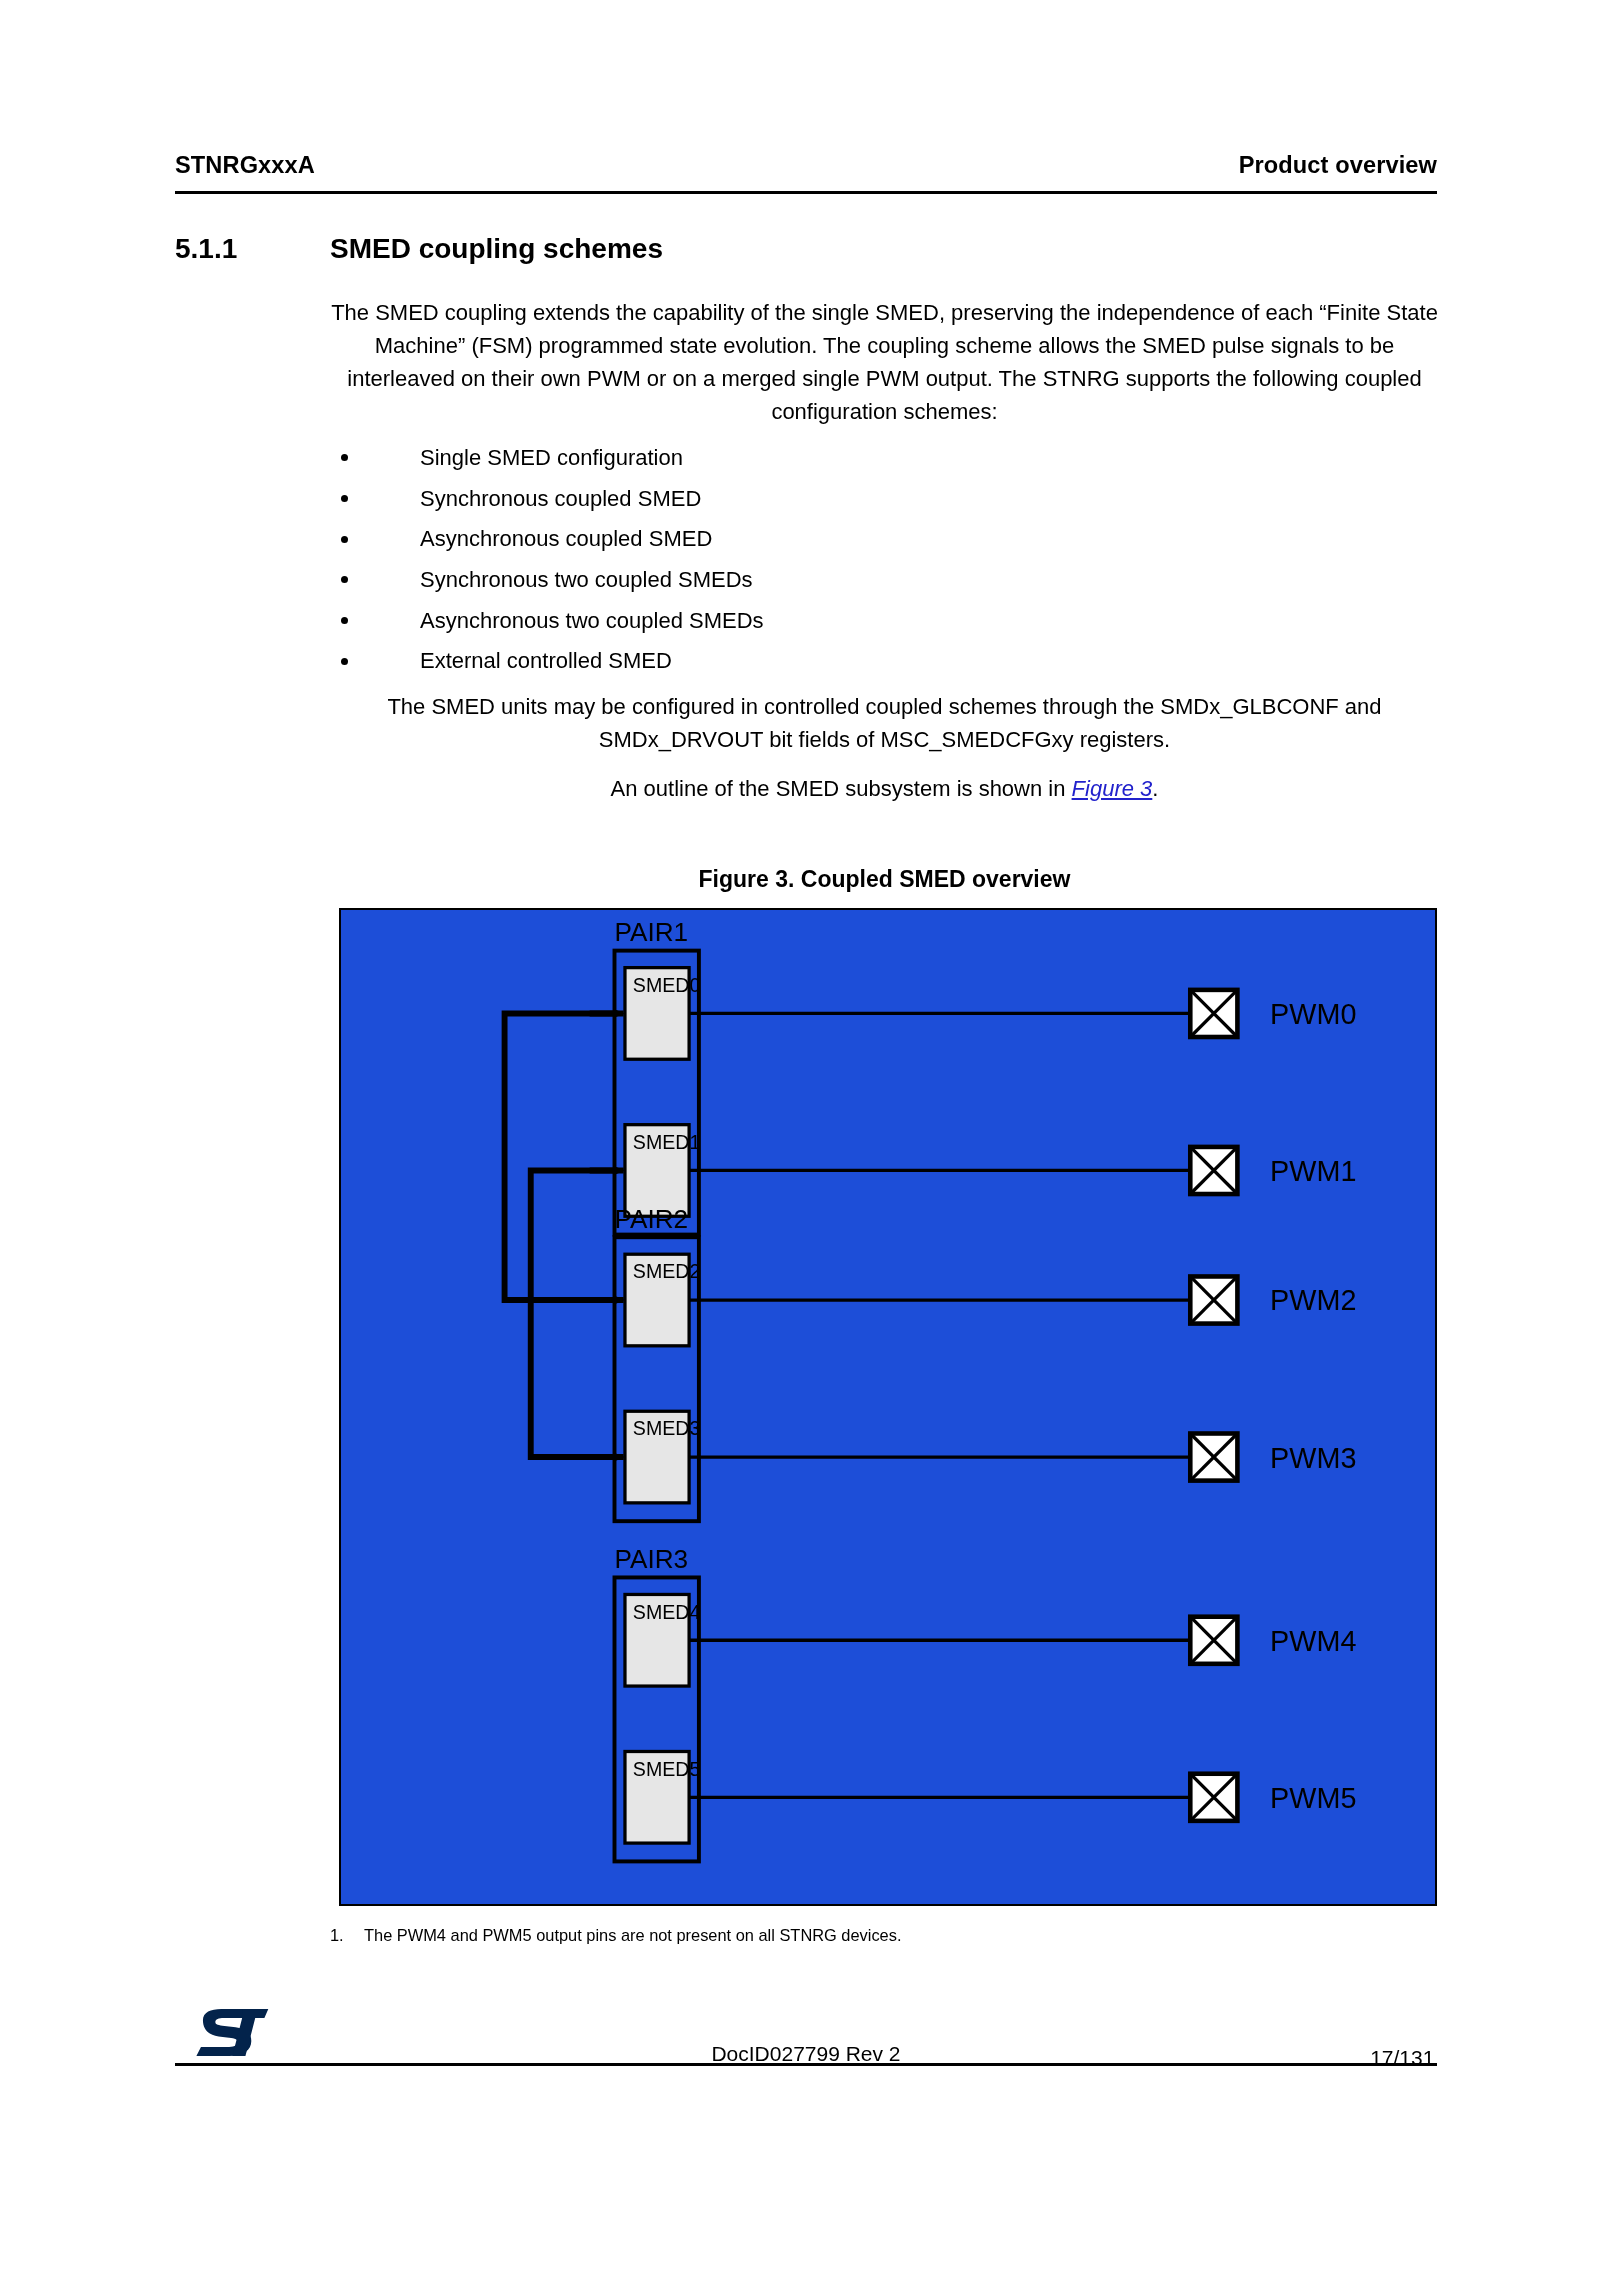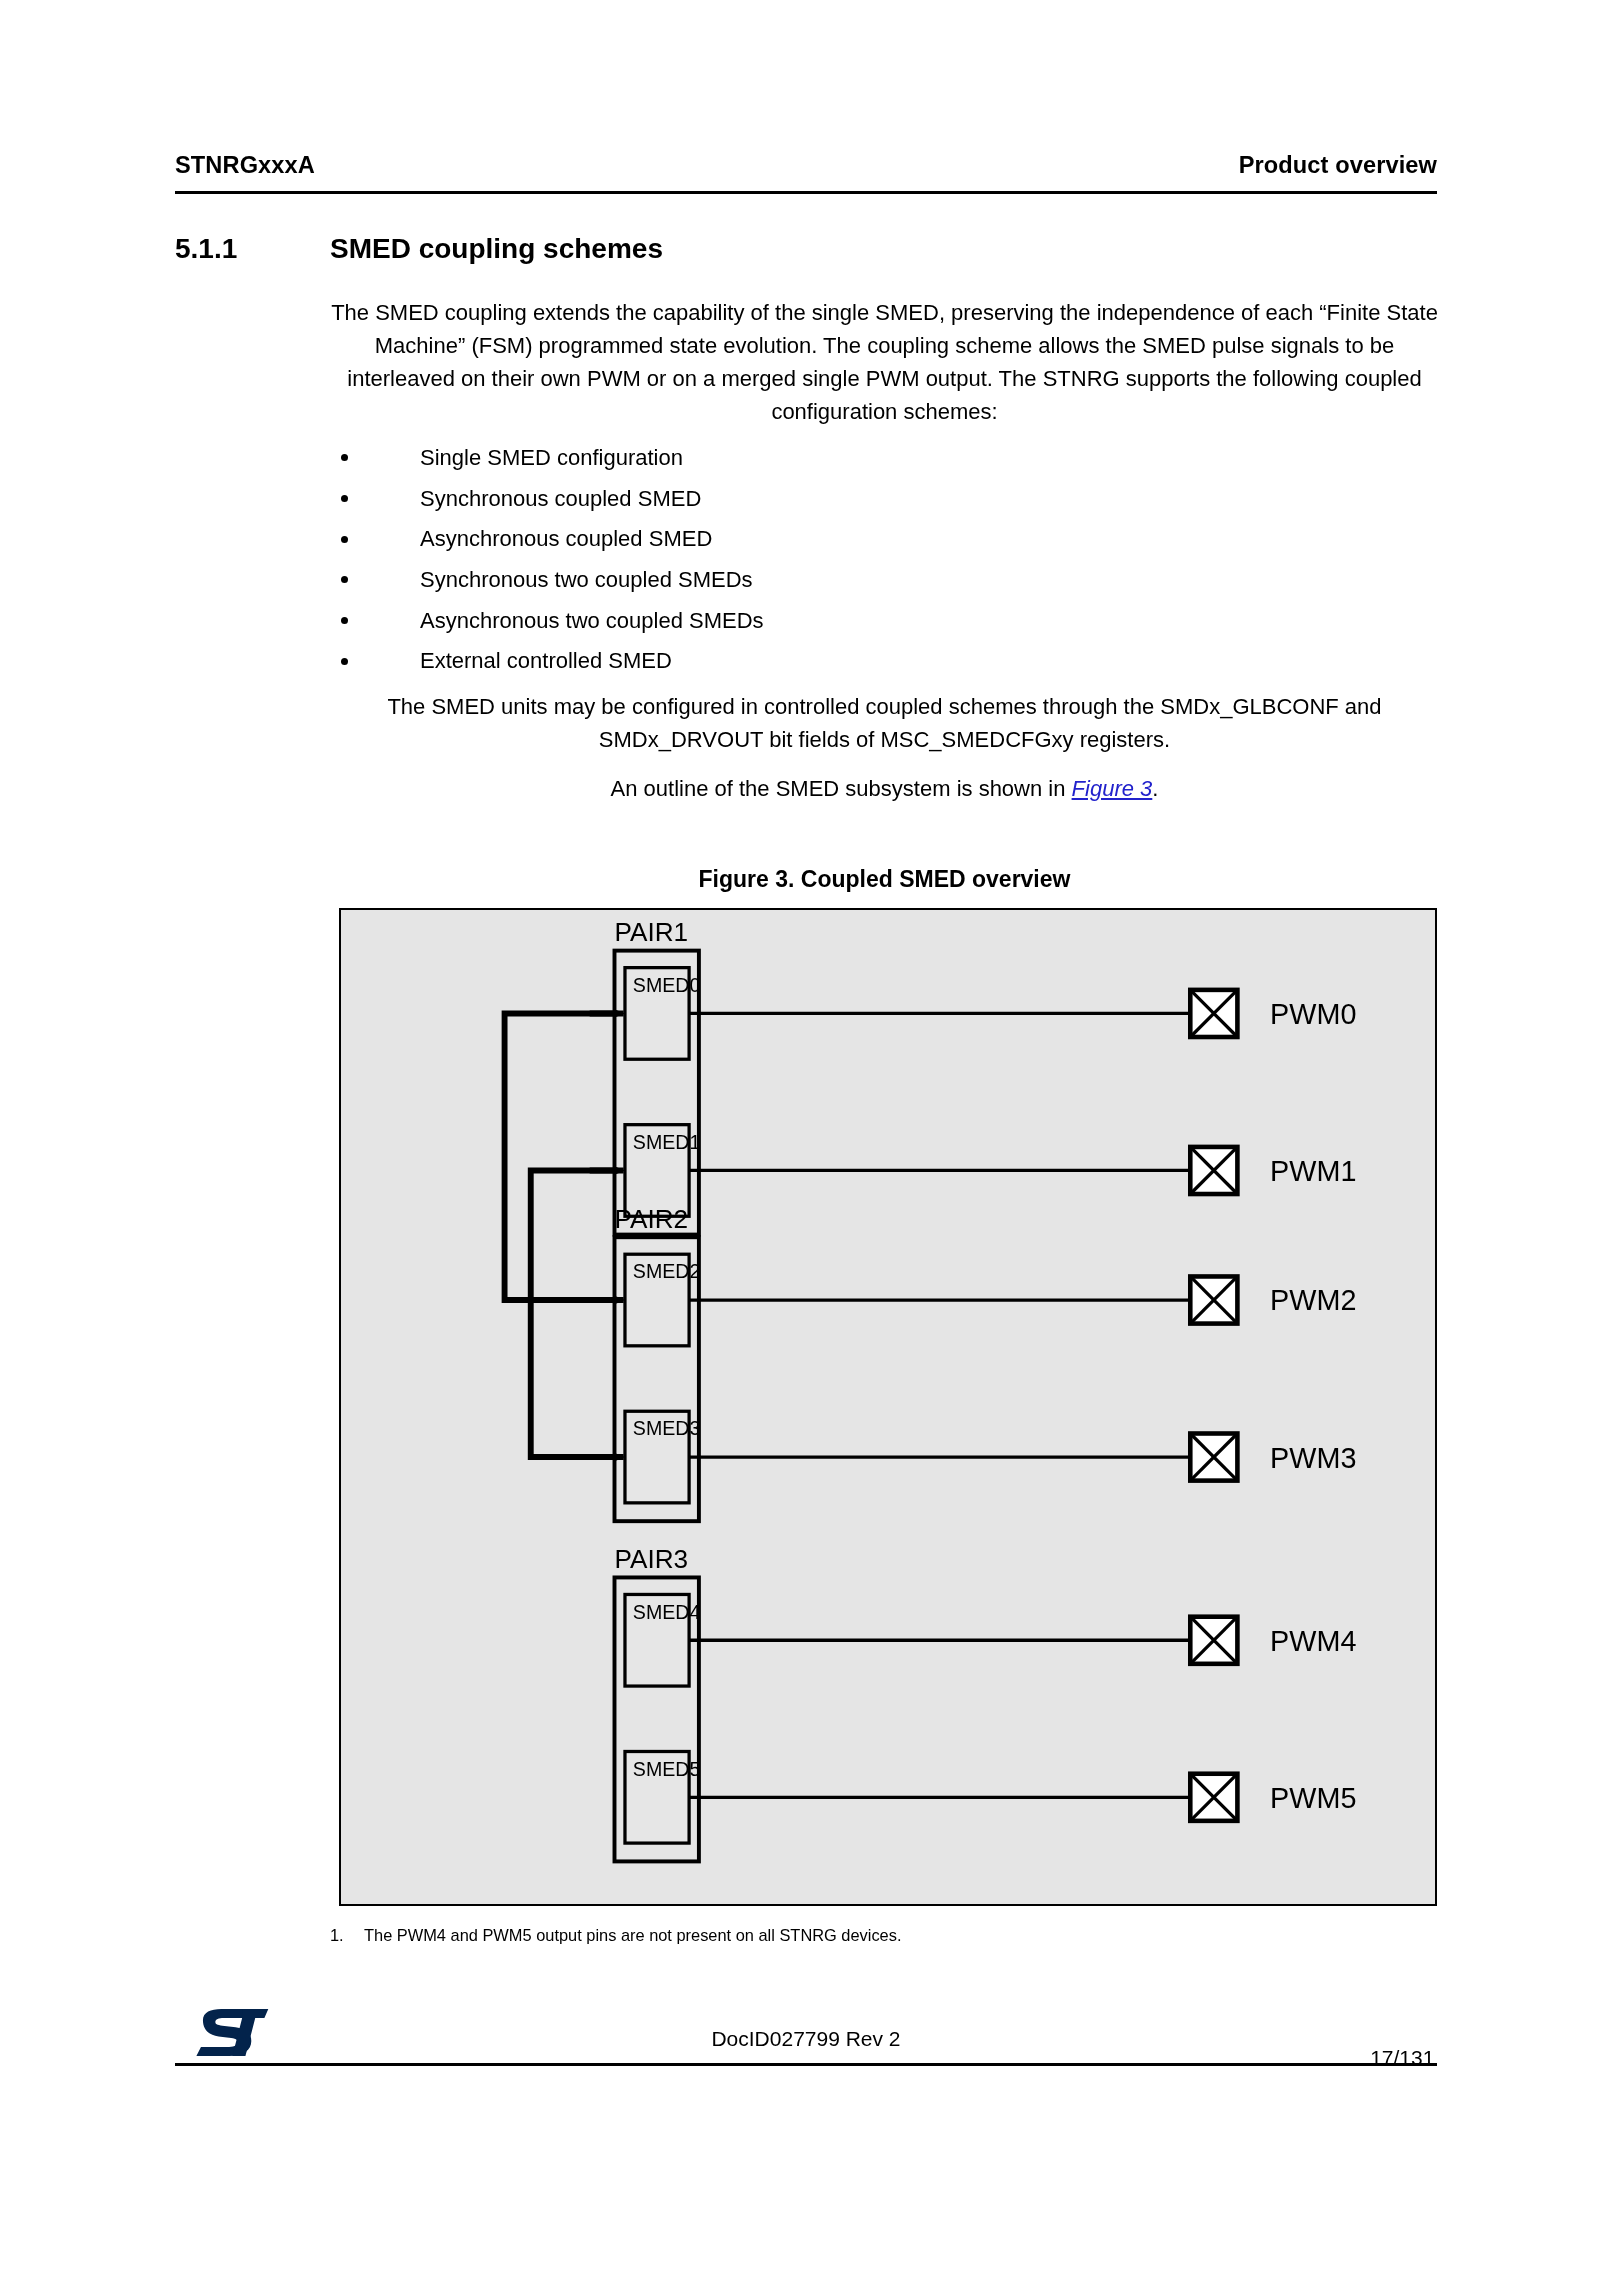--- a/index.html
+++ b/index.html
@@ -119,21 +119,21 @@
   }
 
   
   .figure-box {
     position: absolute;
     left: 339px;
     top: 908px;
     width: 1098px;
     height: 998px;
     border: 2px solid #000000;
-    background: #e5e5e5;
+    background: #1d4ed8;
   }
   .figure-box svg { display: block; }
 
   
   .footnote {
     position: absolute;
     left: 330px;
     top: 1924px;
     width: 1109px;
     font-size: 16.4px;
@@ -156,21 +156,21 @@
   .st-logo {
     position: absolute;
     left: 19.6px;
     top: 5.2px;
     width: 76px;
     height: 51px;
   }
   .footer-center {
     position: absolute;
     left: 0;
-    top: 25px;
+    top: 40px;
     width: 1262px;
     text-align: center;
     font-size: 21px;
   }
   .footer-right {
     position: absolute;
     right: 2.6px;
     top: 25px;
     font-size: 21px;
     margin-top: 19px;

